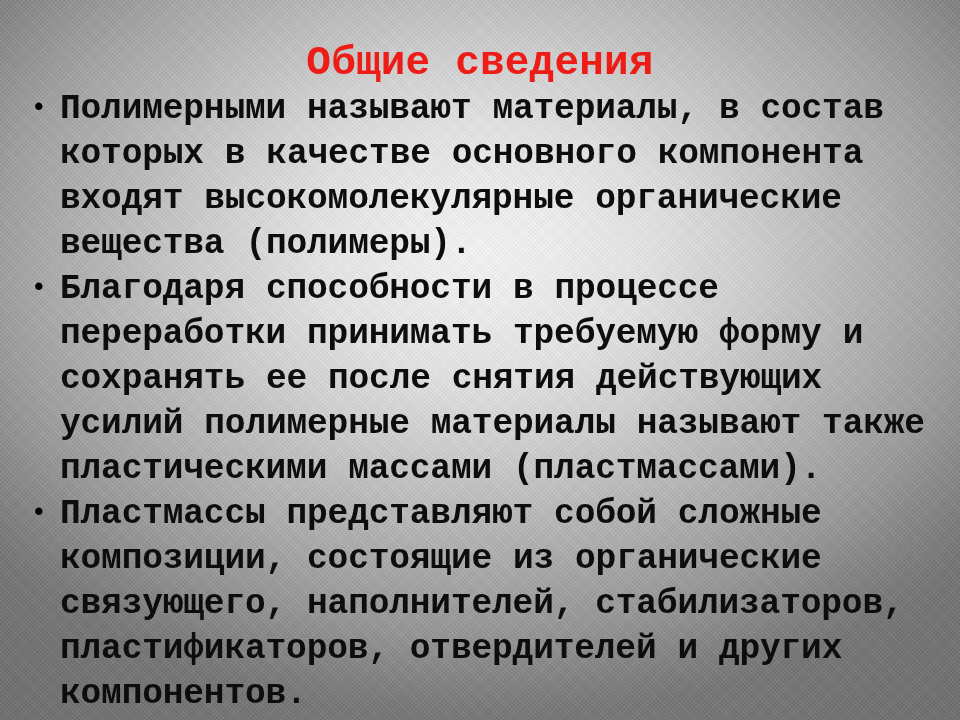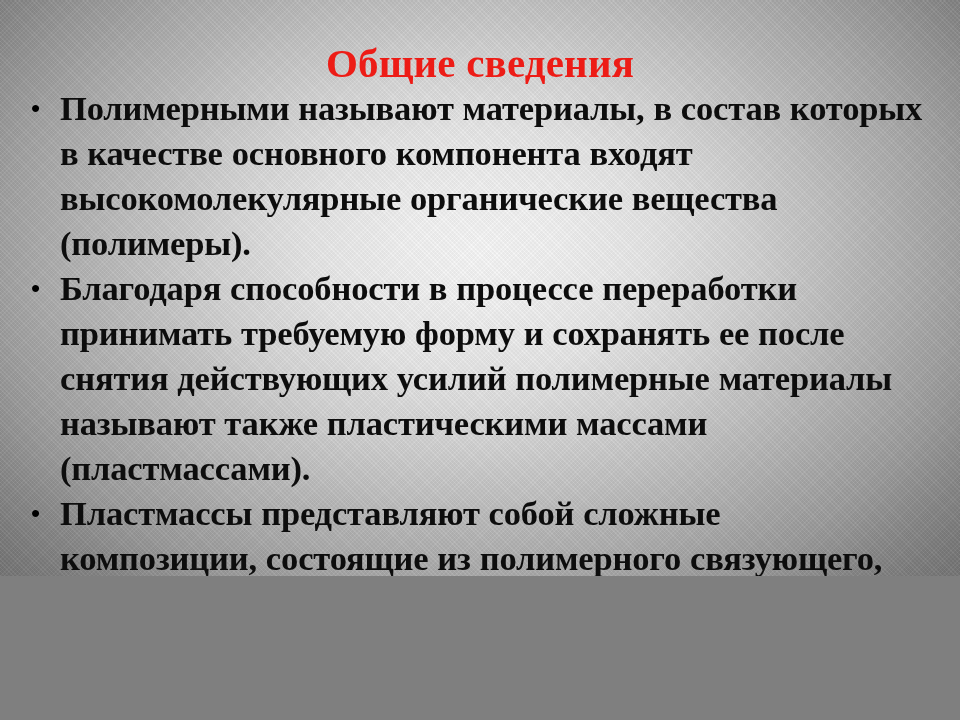--- a/index.html
+++ b/index.html
@@ -5,23 +5,23 @@
 <style>
   html, body {
     margin: 0;
     padding: 0;
     background: #7f7f7f;
   }
 
   #slide {
     position: relative;
     width: 960px;
-    height: 576px;
+    height: 720px;
     overflow: hidden;
-    font-family: Liberation Serif, serif;
+    font-family: Liberation Mono, monospace;
     background-color: #909090;
     
     background-image:
       radial-gradient(ellipse 640px 470px at 480px 250px,
         #f7f7f7 0%,
         #f2f2f2 12%,
         #e6e6e6 27%,
         #d4d4d4 41%,
         #bfbfbf 55%,
         #a9a9a9 70%,
@@ -138,19 +138,19 @@
         <span class="bullet-text">Полимерными называют материалы, в состав которых в качестве основного компонента входят высокомолекулярные органические вещества (полимеры).</span>
       </li>
 
       <li class="bullet-item">
         <span class="bullet-marker">•</span>
         <span class="bullet-text">Благодаря способности в процессе переработки принимать требуемую форму и сохранять ее после снятия действующих усилий полимерные материалы называют также пластическими массами (пластмассами).</span>
       </li>
 
       <li class="bullet-item">
         <span class="bullet-marker">•</span>
-        <span class="bullet-text">Пластмассы представляют собой сложные композиции, состоящие из полимерного связующего, наполнителей, стабилизаторов, пластификаторов, отвердителей и других компонентов.</span>
+        <span class="bullet-text">Пластмассы представляют собой сложные композиции, состоящие из органические связующего, наполнителей, стабилизаторов, пластификаторов, отвердителей и других компонентов.</span>
       </li>
 
     </ul>
 
   </div>
 </div>
 
 </body></html>

